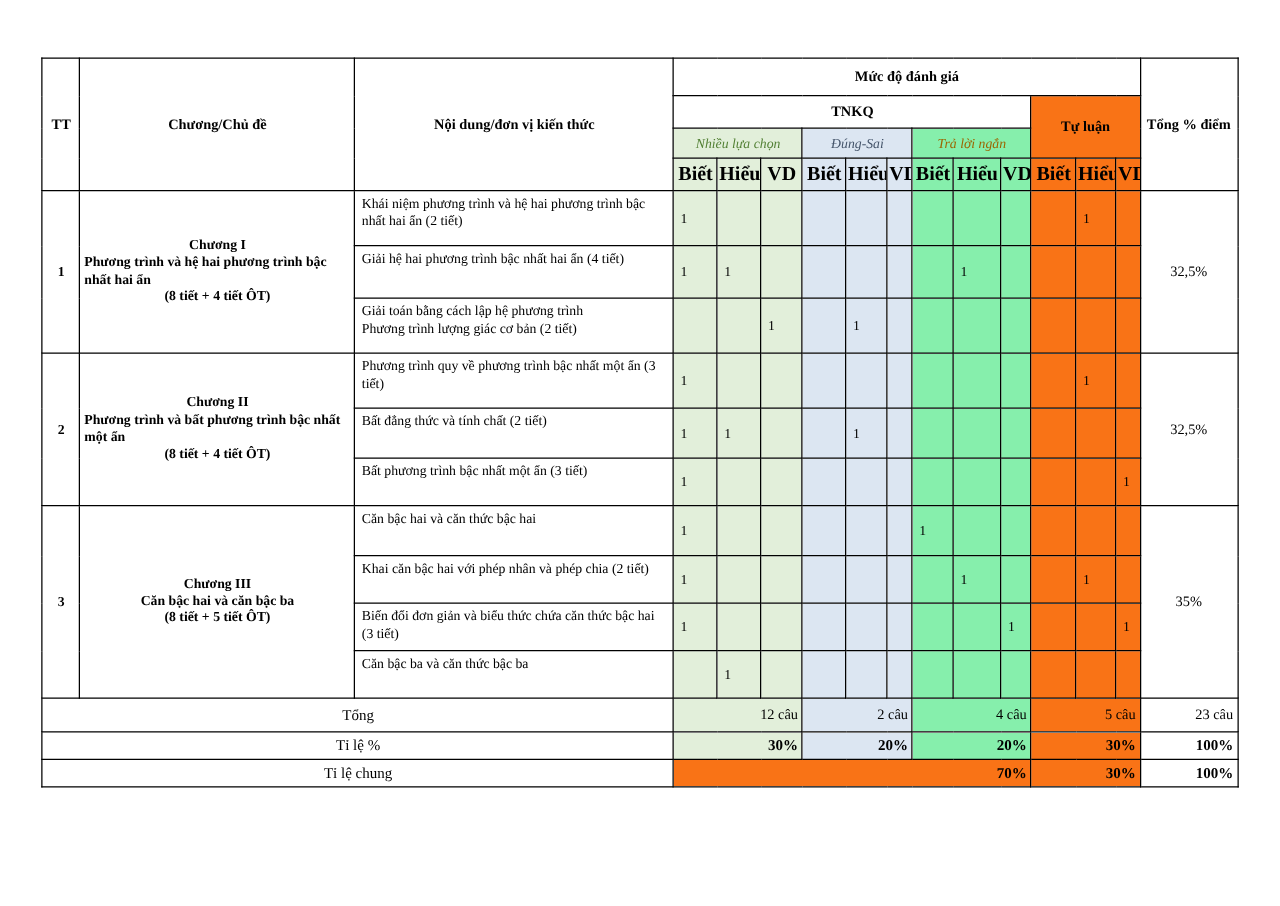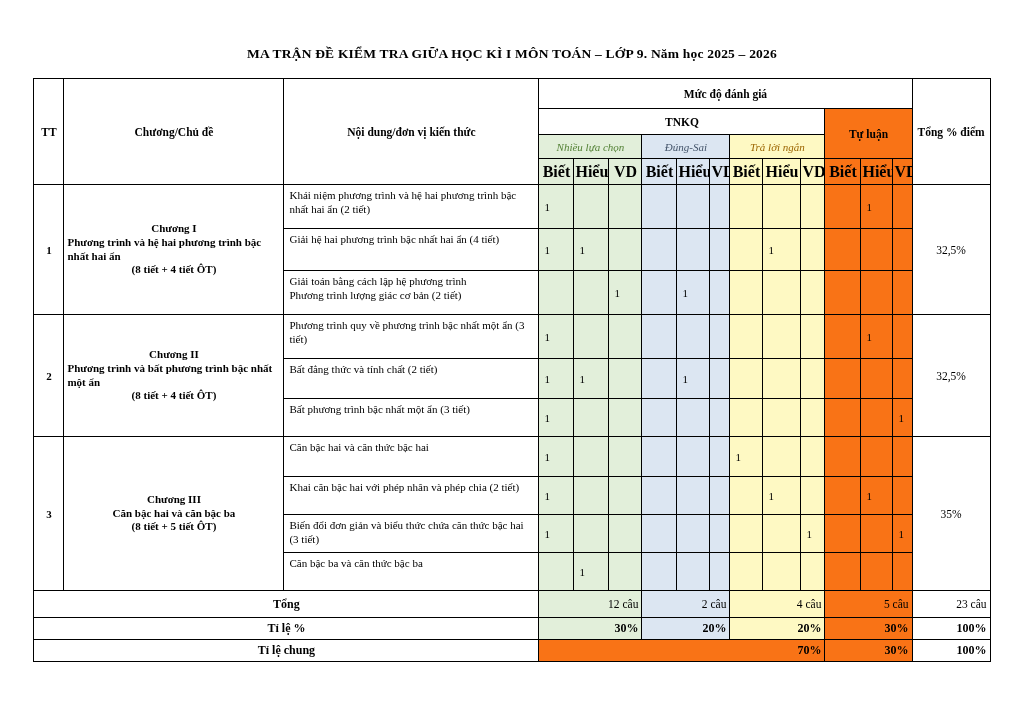--- a/index.html
+++ b/index.html
@@ -2,44 +2,43 @@
 <html><head>
 <meta charset="utf-8">
 <style>
   html,body{margin:0;padding:0;background:#fff;color:#000;}
   body{width:1024px;height:725px;overflow:hidden;font-family:"Liberation Serif",serif;}
   .page{padding-top:46px;}
   .title{text-align:center;font-weight:bold;font-size:13.5px;margin-bottom:16px;letter-spacing:.2px;}
   table{border-collapse:collapse;table-layout:fixed;width:956px;margin:0 auto;}
   td{border:1px solid #000;font-size:11px;padding:1px 3px;vertical-align:middle;overflow:hidden;}
   
-  .g{background:#e2efda;margin-top:14px;} .b{background:#dce6f2;} .y{background:#fef9c3;} .gr{background:#f97316;}
+  .g{background:#e2efda;margin-top:14px;} .b{background:#dce6f2;} .y{background:#86efac;} .gr{background:#f97316;}
   
   .hc{text-align:center;font-weight:bold;font-size:11.5px;}
   .lvl{font-size:16px;padding:1px 1px;}
   .gh{text-align:center;font-weight:normal;font-style:italic;font-size:11px;}
   .gh.nlc{color:#538135;} .gh.ds{color:#44546a;} .gh.tln{color:#9c6500;}
   
   .tt{text-align:center;font-weight:bold;}
   .chap{font-weight:bold;text-align:center;padding:2px 3px;}
   .chap .cl{text-align:center;line-height:1.25;}
   .chap .cl.left{text-align:left;}
   .content{vertical-align:top;padding:3px 4px 2px 5px;white-space:pre-line;line-height:1.3;}
   .sc{text-align:left;padding-left:5px;}
   .pct{text-align:center;font-size:11.5px;}
   
-  .fl{text-align:center;font-weight:bold;font-size:12px;}
+  .fl{text-align:center;font-weight:normal;font-size:12px;}
   .fc{text-align:right;font-size:11.5px;}
   .fb{font-weight:bold;font-size:12px;}
 </style>
 </head>
 <body>
 
 <div class="page">
-  <div class="title">MA TRẬN ĐỀ KIỂM TRA GIỮA HỌC KÌ I MÔN TOÁN – LỚP 9. Năm học 2025 – 2026</div>
 
   <table>
     <colgroup>
       <col style="width:30px">
         <col style="width:220px">
         <col style="width:255px">
       <col style="width:35px">
         <col style="width:35px">
         <col style="width:33px">
       <col style="width:35px">

